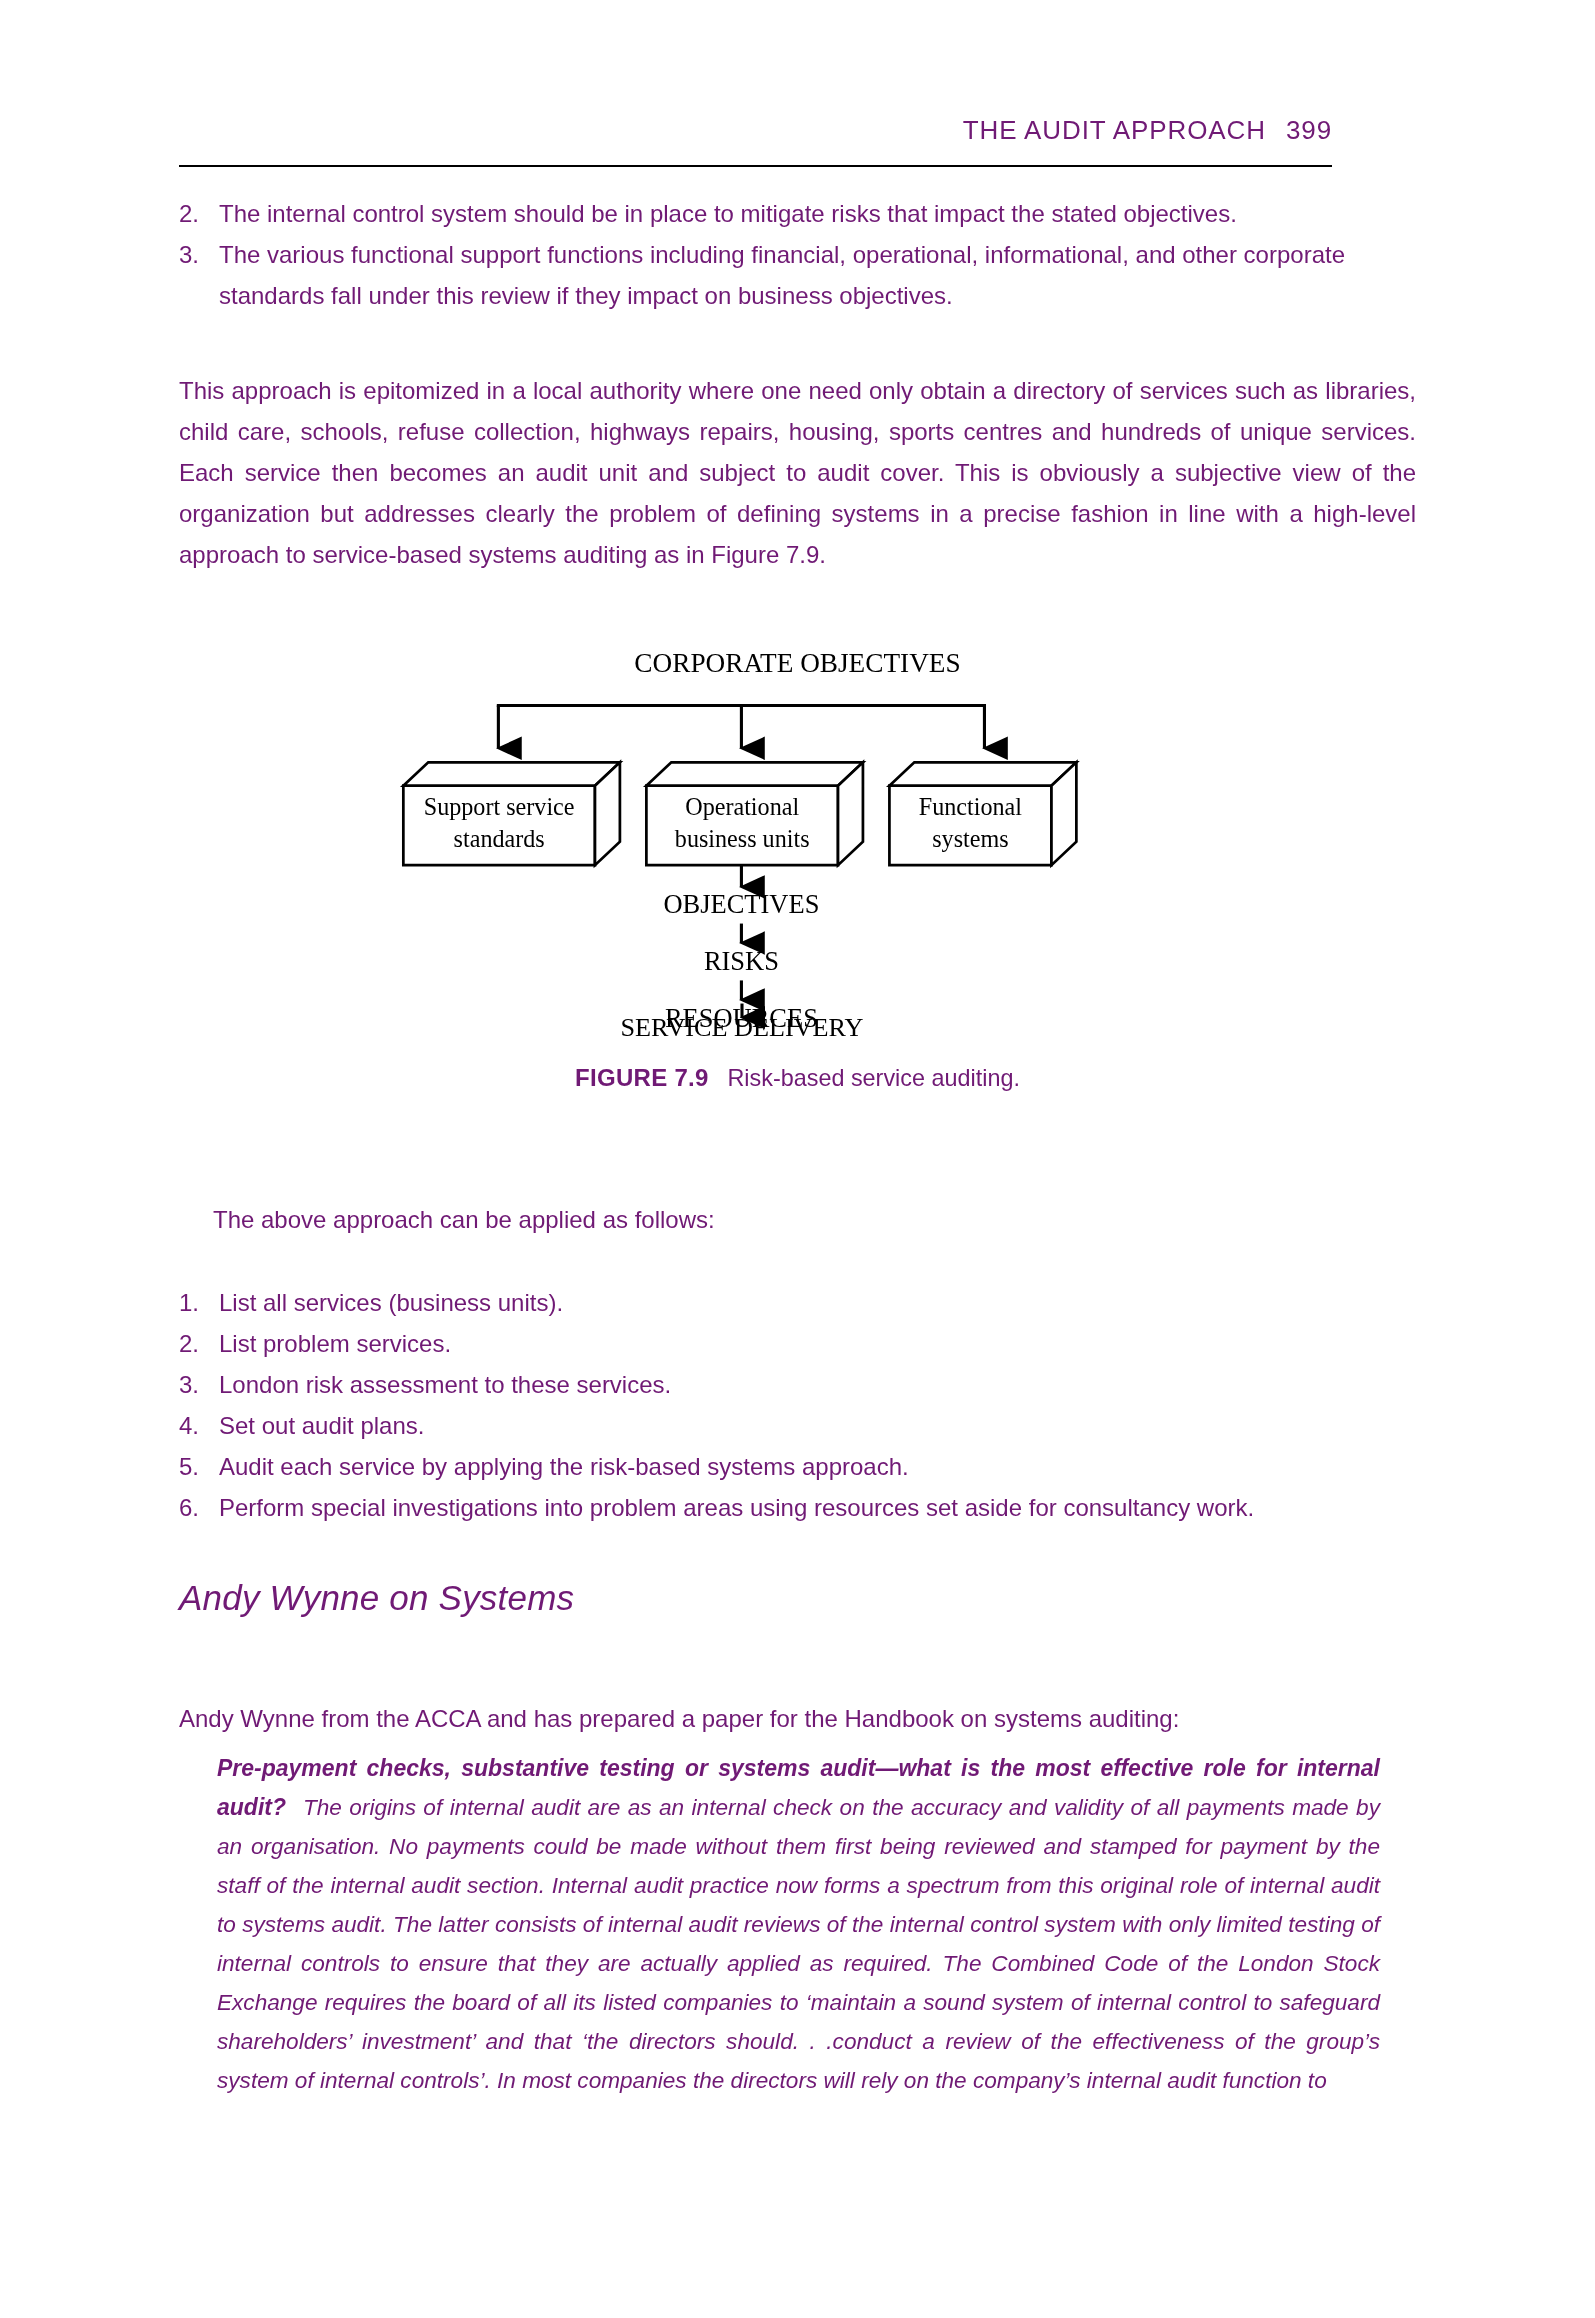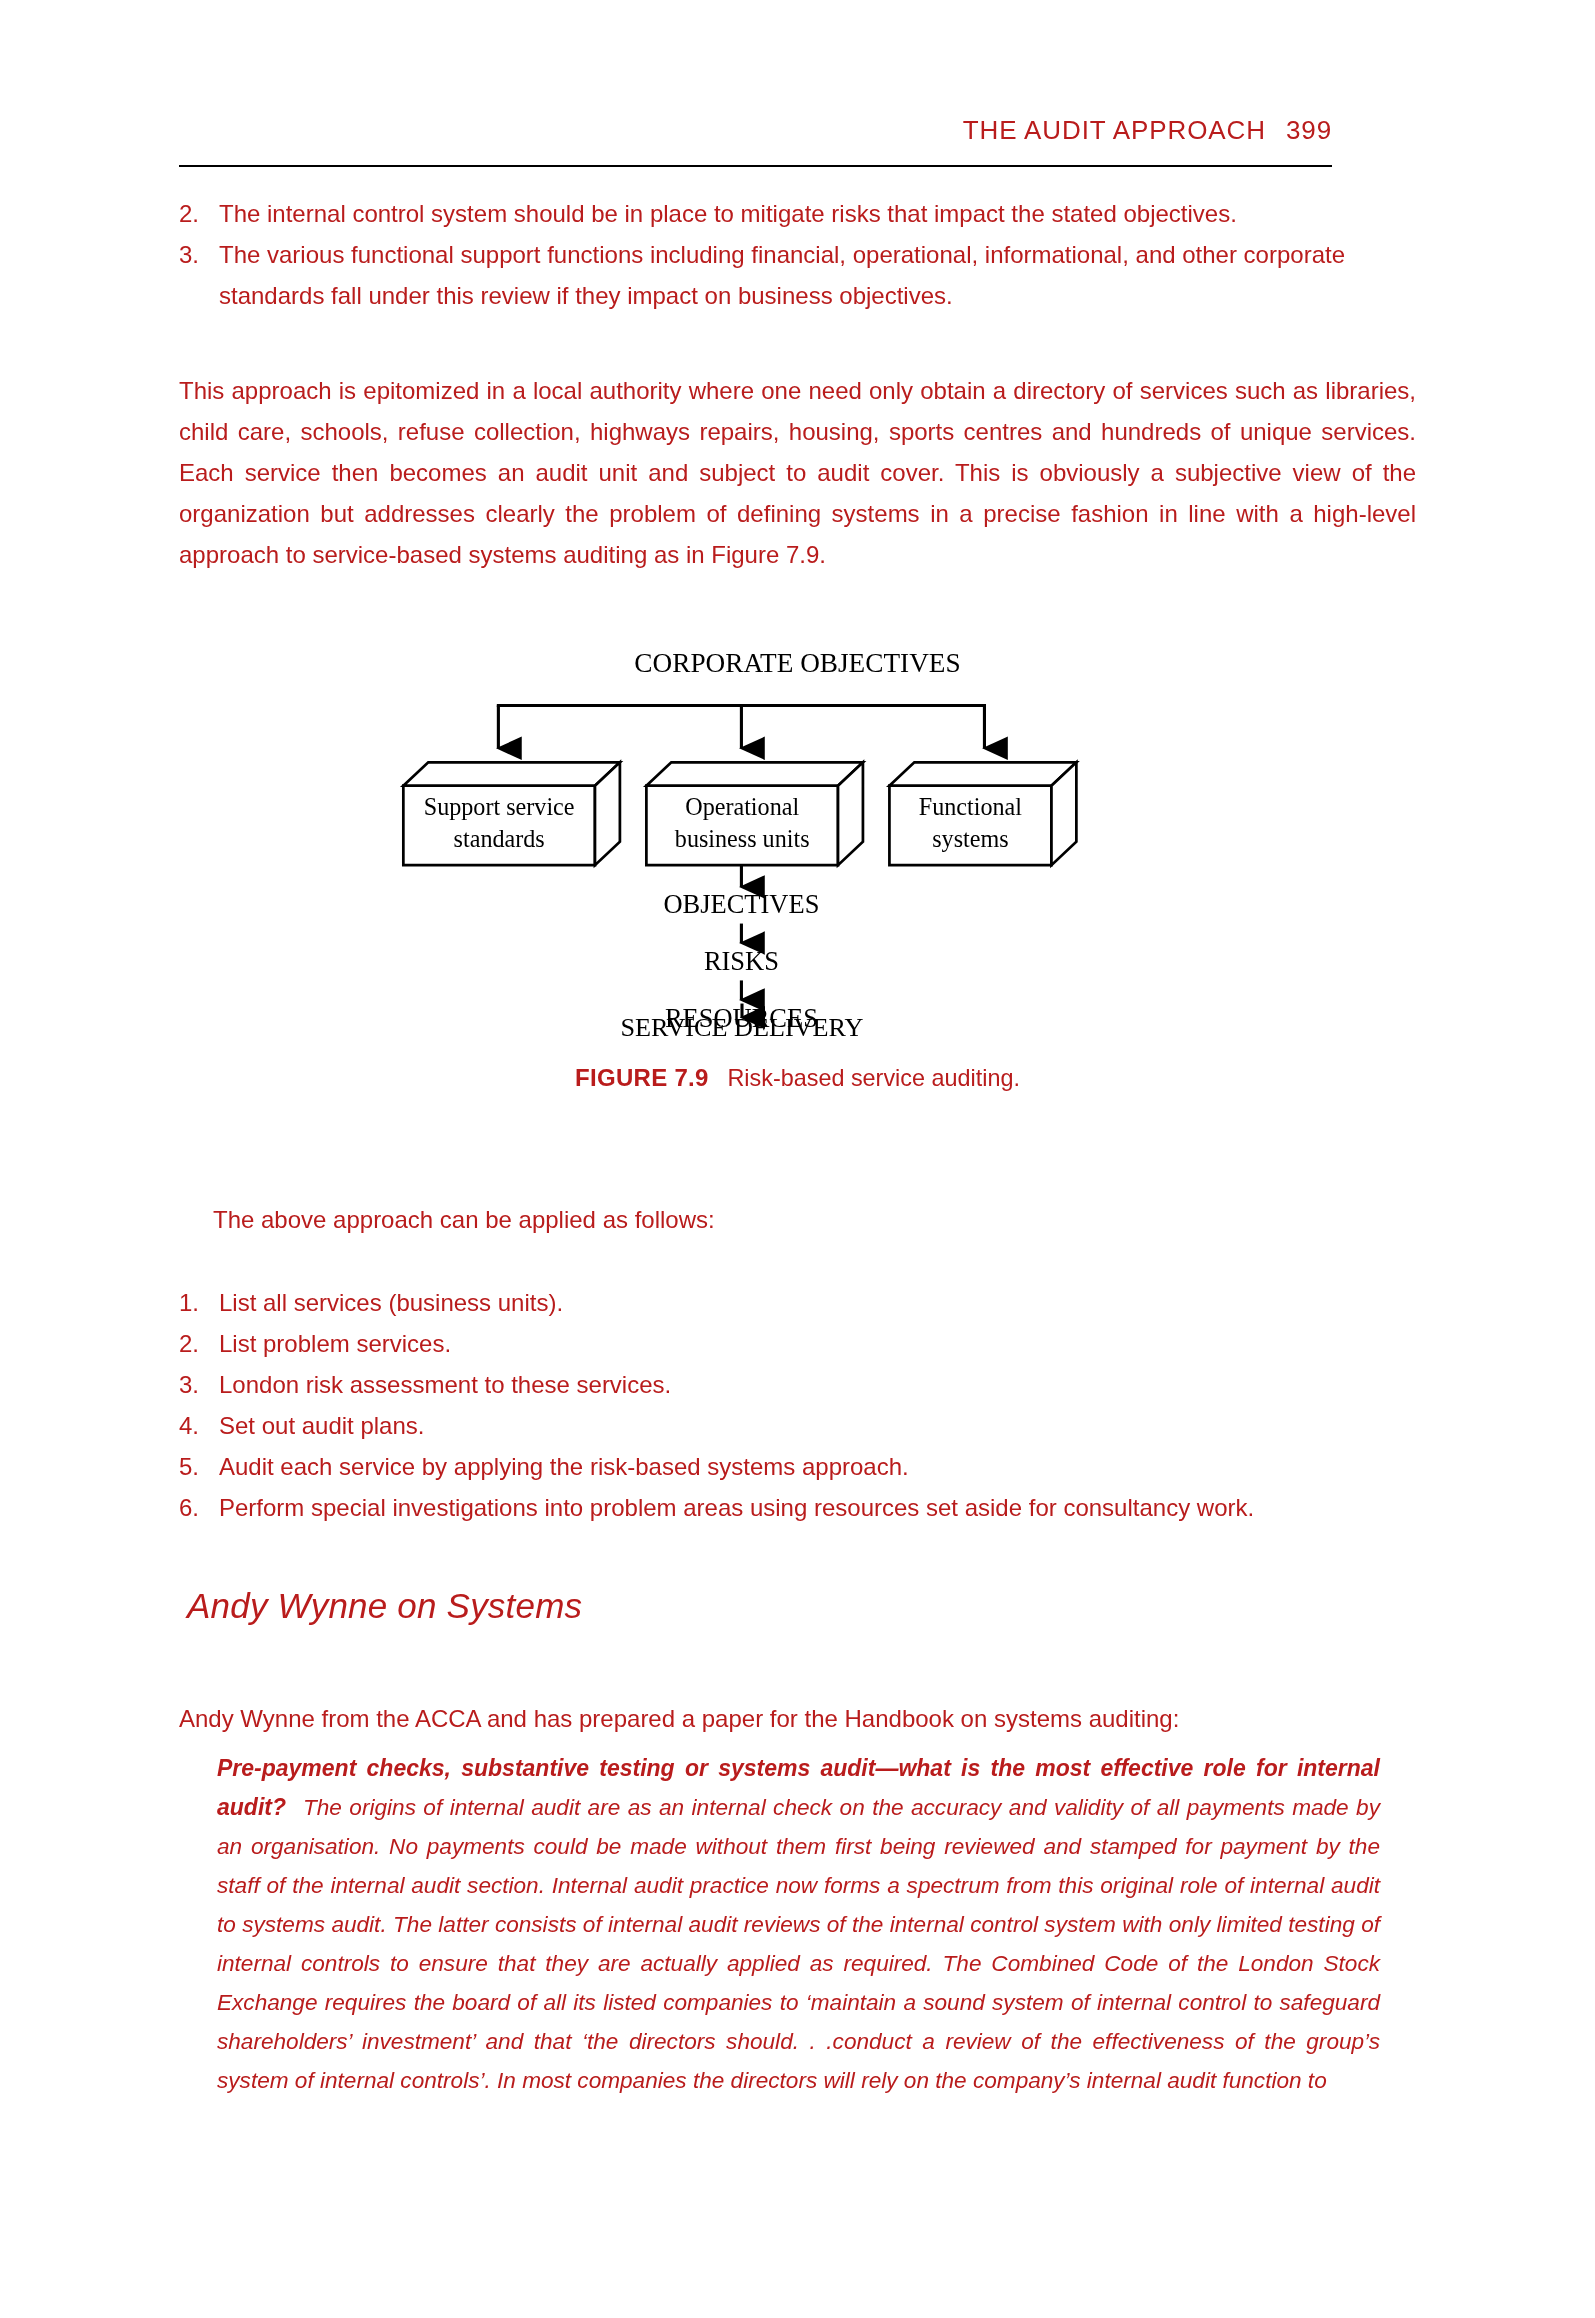--- a/index.html
+++ b/index.html
@@ -6,21 +6,21 @@
     margin: 0;
     padding: 0;
     background: #ffffff;
   }
   .page {
     position: relative;
     width: 1511px;
     height: 2319px;
     background: #ffffff;
     font-family: "Liberation Sans", sans-serif;
-    color: #b91c1c;
+    color: #701a75;
     box-sizing: border-box;
     overflow: hidden;
   }
 
   
   .running-head {
     position: absolute;
     left: 179px;
     right: 179px;
     top: 115px;
@@ -109,21 +109,21 @@
   .fig-caption .fig-title {
     margin-left: 18.7px;
   }
 
   
   .sec-head {
     font-style: italic;
     font-weight: normal;
     font-size: 35px;
     line-height: 44px;
-    margin: 8px;
+    margin: 0;
     letter-spacing: 0.2px;
   }
 
   
   .extract {
     position: absolute;
     left: 217px;
     width: 1163px;
     font-style: italic;
   }

